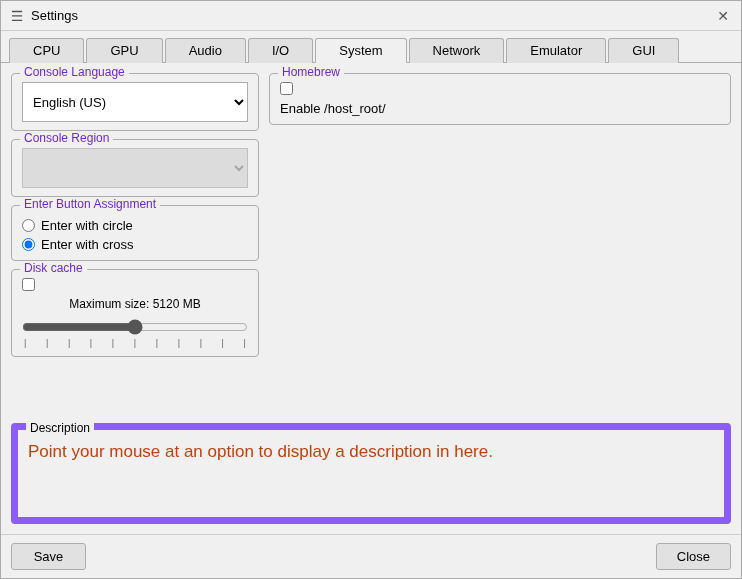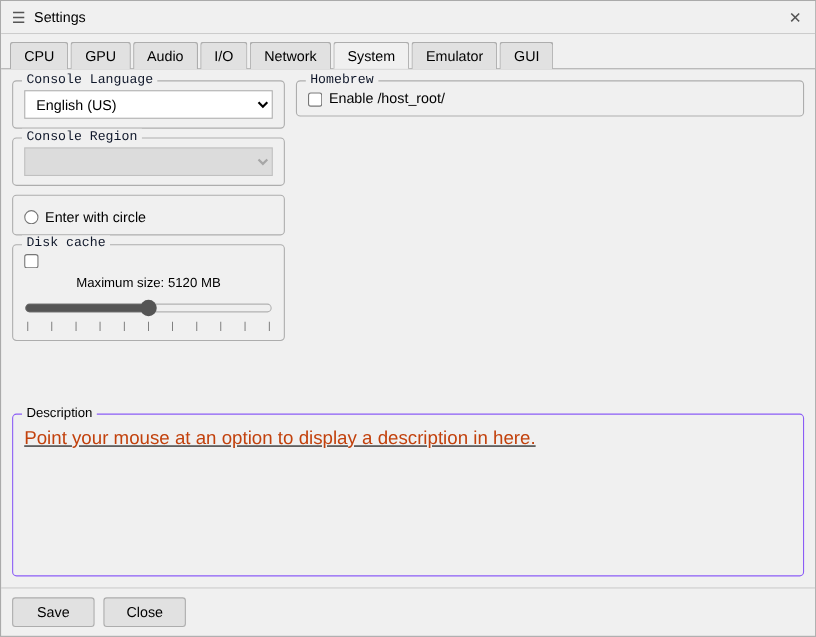--- a/index.html
+++ b/index.html
@@ -64,21 +64,21 @@
     }
 
     .tab-bar {
       display: flex;
       background: #f0f0f0;
       padding: 6px 8px 0 8px;
       border-bottom: 1px solid #adadad;
       gap: 2px;
     }
     .tab {
-      padding: 4px 12px;
+      padding: 4px 23px;
       border: 1px solid #adadad;
       border-bottom: none;
       background: #e1e1e1;
       cursor: pointer;
       font-size: 13px;
       color: #000;
       border-radius: 3px 3px 0 0;
       position: relative;
       top: 1px;
     }
@@ -109,43 +109,42 @@
       position: relative;
       background: #f0f0f0;
     }
     .panel-legend {
       position: absolute;
       top: -9px;
       left: 8px;
       background: #f0f0f0;
       padding: 0 4px;
       font-size: 12px;
-      color: #0f172a;
-      font-family: Liberation Mono, monospace;
+      color: #6d28d9;
     }
 
     .left-panels {
       display: flex;
       flex-direction: column;
       gap: 8px;
       width: 248px;
     }
 
     .right-panel {
       flex: 1;
     }
 
     .styled-select {
       width: 100%;
       padding: 3px 6px;
       border: 1px solid #adadad;
       background: #fff;
       font-size: 13px;
       appearance: auto;
-      height: 26px;
+      height: 40px;
     }
     .styled-select:disabled {
       background: #d4d4d4;
       color: #888;
     }
 
     .radio-group {
       display: flex;
       flex-direction: column;
       gap: 4px;
@@ -157,23 +156,24 @@
       gap: 6px;
       font-size: 13px;
     }
     .radio-item input[type="radio"] {
       margin: 0;
       cursor: pointer;
     }
 
     .checkbox-item {
       display: flex;
-      align-items: flex-end;
+      align-items: flex-start;
       gap: 6px;
       font-size: 13px;
+      flex-direction: column;
     }
     .checkbox-item input[type="checkbox"] {
       margin: 0;
       cursor: pointer;
       width: 13px;
       height: 13px;
     }
 
     .max-size-label {
       font-size: 12px;
@@ -197,47 +197,46 @@
       justify-content: space-between;
       padding: 0 2px;
       margin-top: -2px;
     }
     .slider-tick {
       font-size: 9px;
       color: #666;
     }
 
     .description-panel {
-      border: 1px solid #8b5cf6;
+      border: 7px solid #8b5cf6;
       border-radius: 4px;
       padding: 8px 10px;
       position: relative;
       background: #f0f0f0;
       flex: 1;
       min-height: 100px;
-      text-decoration: underline;
     }
     .description-legend {
       position: absolute;
       top: -9px;
       left: 8px;
       background: #f0f0f0;
       padding: 0 4px;
       font-size: 12px;
       color: #000;
     }
     .description-text {
       font-size: 17px;
       color: #c2410c;
       padding-top: 4px;
     }
 
     .footer {
       display: flex;
-      justify-content: flex-start;
+      justify-content: space-between;
       padding: 8px 10px;
       gap: 8px;
       border-top: 1px solid #ccc;
     }
     .btn {
       padding: 5px 20px;
       border: 1px solid #adadad;
       background: #e1e1e1;
       font-size: 13px;
       cursor: pointer;
@@ -260,22 +259,22 @@
       <span class="title-bar-title">Settings</span>
     </div>
     <button class="close-btn">✕</button>
   </div>
 
   <div class="tab-bar">
     <div class="tab">CPU</div>
     <div class="tab">GPU</div>
     <div class="tab">Audio</div>
     <div class="tab">I/O</div>
+    <div class="tab active">System</div>
     <div class="tab">Network</div>
-    <div class="tab active">System</div>
     <div class="tab">Emulator</div>
     <div class="tab">GUI</div>
   </div>
 
   <div class="content">
     <div class="main-row">
 
       <div class="left-panels">
 
         <div class="panel">
@@ -297,24 +296,29 @@
         </div>
 
         <div class="panel">
           <span class="panel-legend">Console Region</span>
           <select class="styled-select" disabled="">
             <option value=""></option>
           </select>
         </div>
 
         <div class="panel">
+          <span class="panel-legend">Enter Button Assignment</span>
           <div class="radio-group">
             <label class="radio-item">
               <input type="radio" name="enter_button" value="circle" style="">
               <span>Enter with circle</span>
+            </label>
+            <label class="radio-item">
+              <input type="radio" name="enter_button" value="cross" checked="" style="">
+              <span>Enter with cross</span>
             </label>
           </div>
         </div>
 
         <div class="panel">
           <span class="panel-legend">Disk cache</span>
           <label class="checkbox-item">
             <input type="checkbox" style="">
           </label>
           <div class="max-size-label">Maximum size: 5120 MB</div>

